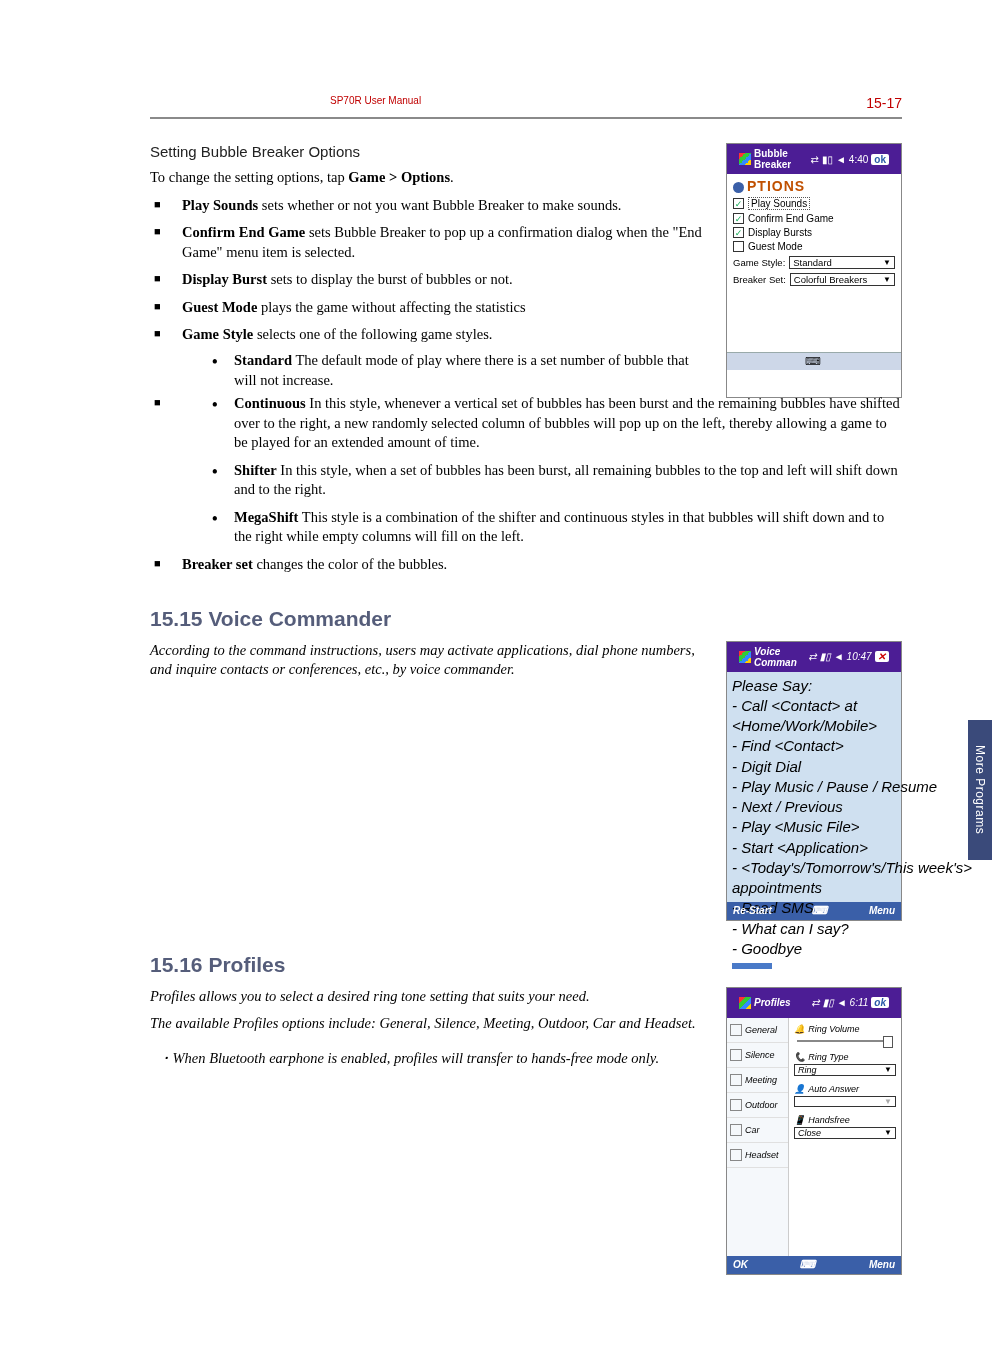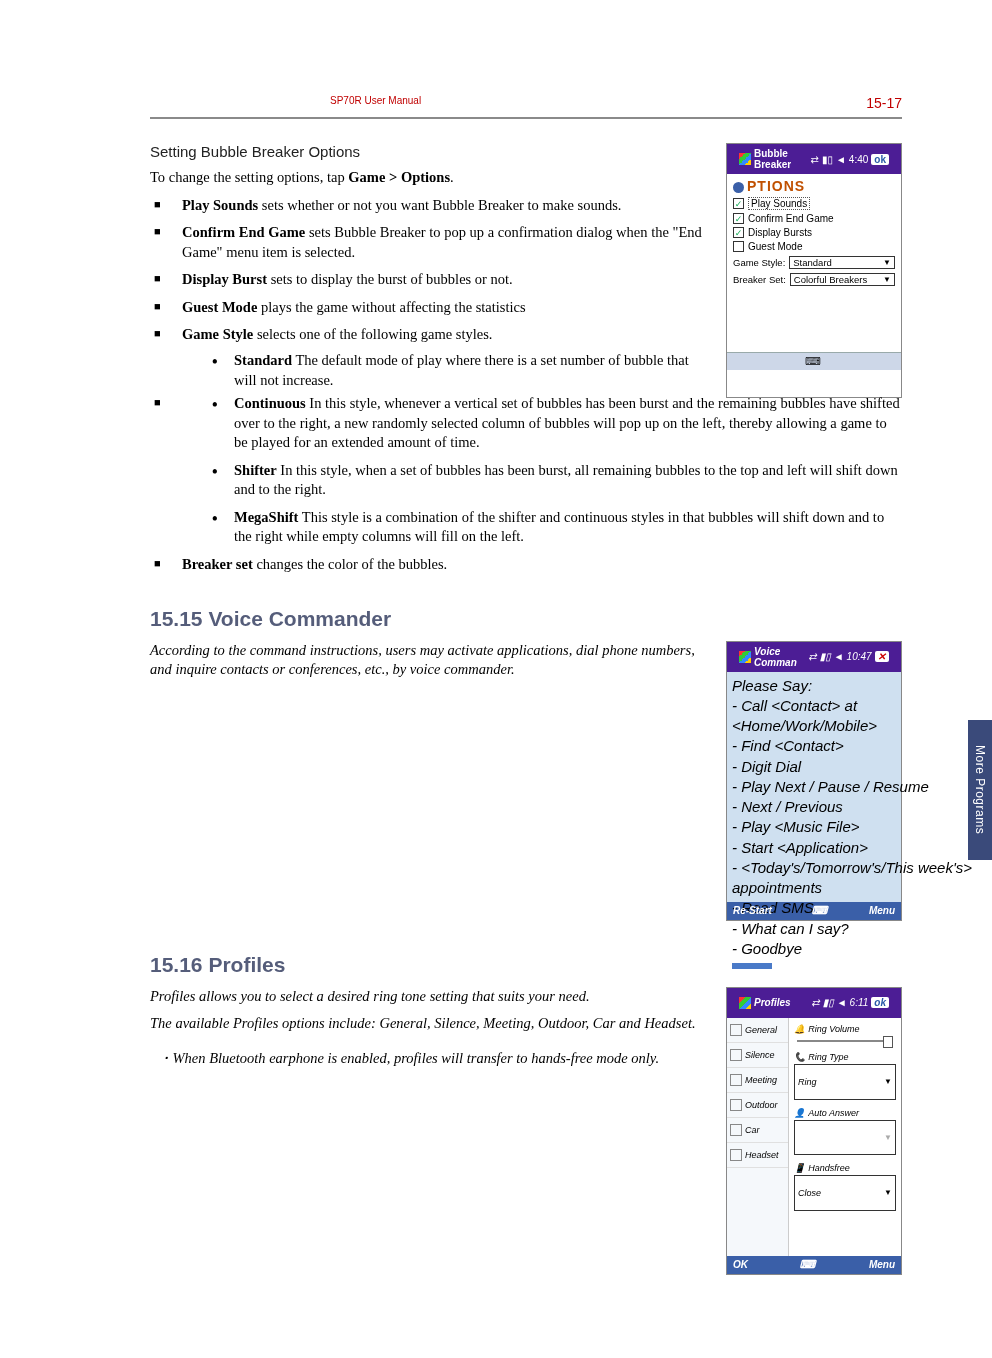--- a/index.html
+++ b/index.html
@@ -126,21 +126,21 @@
 
   
   .pf-body { display: flex; height: 238px; }
   .pf-left { width: 62px; border-right: 1px solid #ccc; background: #f5f8fb; }
   .pf-item { display:flex; align-items:center; gap:3px; padding: 6px 3px; font-size: 9px; border-bottom:1px solid #e0e0e0;}
   .pf-item .pi { width:12px;height:12px;border:1px solid #888;display:inline-block;}
   .pf-right { flex:1; padding: 4px 5px; font-size: 9px;}
   .pf-lab { display:flex; align-items:center; gap:3px; margin-top:2px;}
   .slider { height:2px; background:#888; margin:6px 3px 10px; position:relative;}
   .slider::after{content:"";position:absolute;right:0;top:-4px;width:8px;height:10px;border:1px solid #555;background:#fff;}
-  .pf-sel { border:1px solid #333; padding:12px 3px; margin:2px 0 8px; display:flex;justify-content:space-between;align-items:center;}
+  .pf-sel { border:1px solid #333; padding:0 3px; margin:2px 0 8px; display:flex;justify-content:space-between;align-items:center;}
 </style>
 </head>
 <body>
 
 <div class="side-tab">More Programs</div>
 
 <div class="page">
 
   <div class="header-row">
     <span class="header-title">SP70R User Manual</span>
@@ -240,21 +240,21 @@
         <span class="ico">◄</span>
         <span>10:47</span>
         <span class="xb">✕</span>
       </div>
       <div class="vc-body">
         <div class="vc-line">Please Say:</div>
         <div class="vc-line">- Call &lt;Contact&gt; at</div>
         <div class="vc-line">   &lt;Home/Work/Mobile&gt;</div>
         <div class="vc-line">- Find &lt;Contact&gt;</div>
         <div class="vc-line">- Digit Dial</div>
-        <div class="vc-line">- Play Next / Pause / Resume</div>
+        <div class="vc-line">- Play Music / Pause / Resume</div>
         <div class="vc-line">- Next / Previous</div>
         <div class="vc-line">- Play &lt;Music File&gt;</div>
         <div class="vc-line">- Start &lt;Application&gt;</div>
         <div class="vc-line">- &lt;Today's/Tomorrow's/This week's&gt;</div>
         <div class="vc-line">   appointments</div>
         <div class="vc-line">- Read SMS</div>
         <div class="vc-line">- What can I say?</div>
         <div class="vc-line">- Goodbye</div>
         <div class="vc-prog"></div>
       </div>

